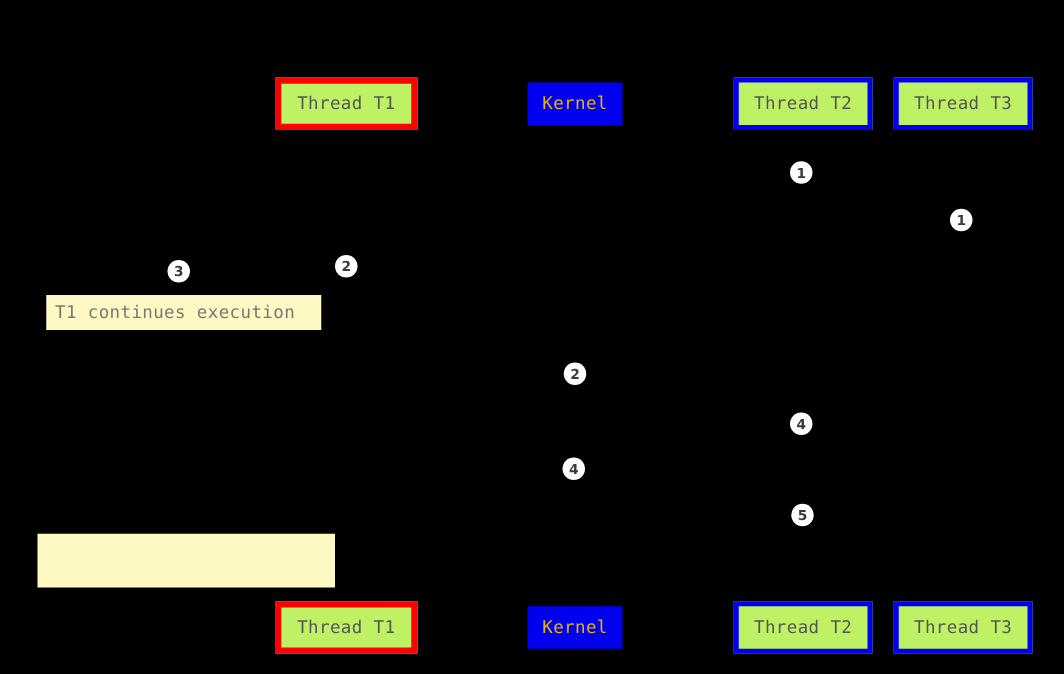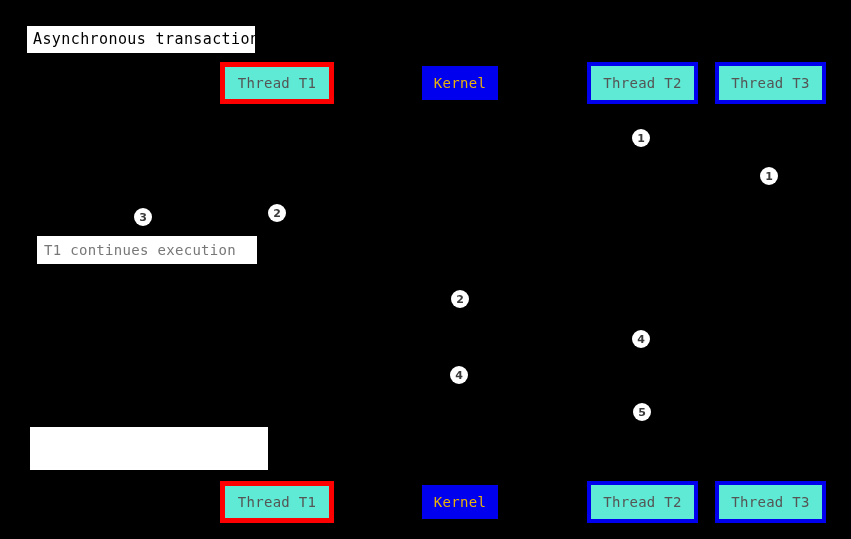--- a/index.html
+++ b/index.html
@@ -40,21 +40,21 @@
     box-sizing: border-box;
     display: flex;
     align-items: center;
     justify-content: center;
     font-family: "DejaVu Sans Mono", "Liberation Mono", monospace;
     font-size: 14px;
     letter-spacing: 0.3px;
     white-space: nowrap;
   }
   .participant.outlined {
-    background: #5eead4;
+    background: #bef264;
     color: #555555;
     border-style: solid;
   }
   .participant.filled {
     color: #eab308;
     border: none;
   }
 
   
   .lifeline {
@@ -84,42 +84,41 @@
     display: flex;
     align-items: center;
     justify-content: center;
     line-height: 1;
     box-sizing: border-box;
   }
 
   
   .note {
     position: absolute;
-    background: #ffffff;
+    background: #fef9c3;
     box-sizing: border-box;
     display: flex;
     align-items: center;
     justify-content: flex-start;
     padding: 0 7px;
     font-family: "DejaVu Sans Mono", "Liberation Mono", monospace;
     font-size: 14px;
     color: #777777;
     letter-spacing: 0.3px;
     white-space: nowrap;
   }
   .note.blank {
     padding: 0;
   }
 </style>
 </head>
 <body>
 
 <div id="canvas">
 
-  <div class="title-box" style="left:27px; top:26px; width:228px; height:27px;">Asynchronous transaction</div>
 
   <div class="lifeline" style="left:277px; top:104px; height:377px;"></div>
   <div class="lifeline" style="left:460px; top:100px; height:385px;"></div>
   <div class="lifeline" style="left:642px; top:104px; height:377px;"></div>
   <div class="lifeline" style="left:770px; top:104px; height:377px;"></div>
 
   <div class="nub" style="left:274px; top:101px;"></div>
   <div class="nub" style="left:639px; top:101px;"></div>
   <div class="nub" style="left:767px; top:101px;"></div>
   <div class="nub" style="left:274px; top:478px;"></div>

